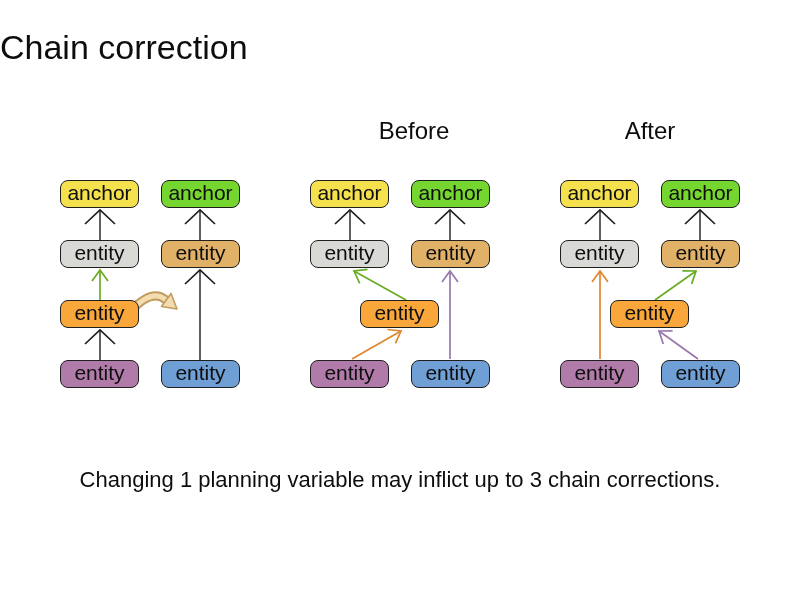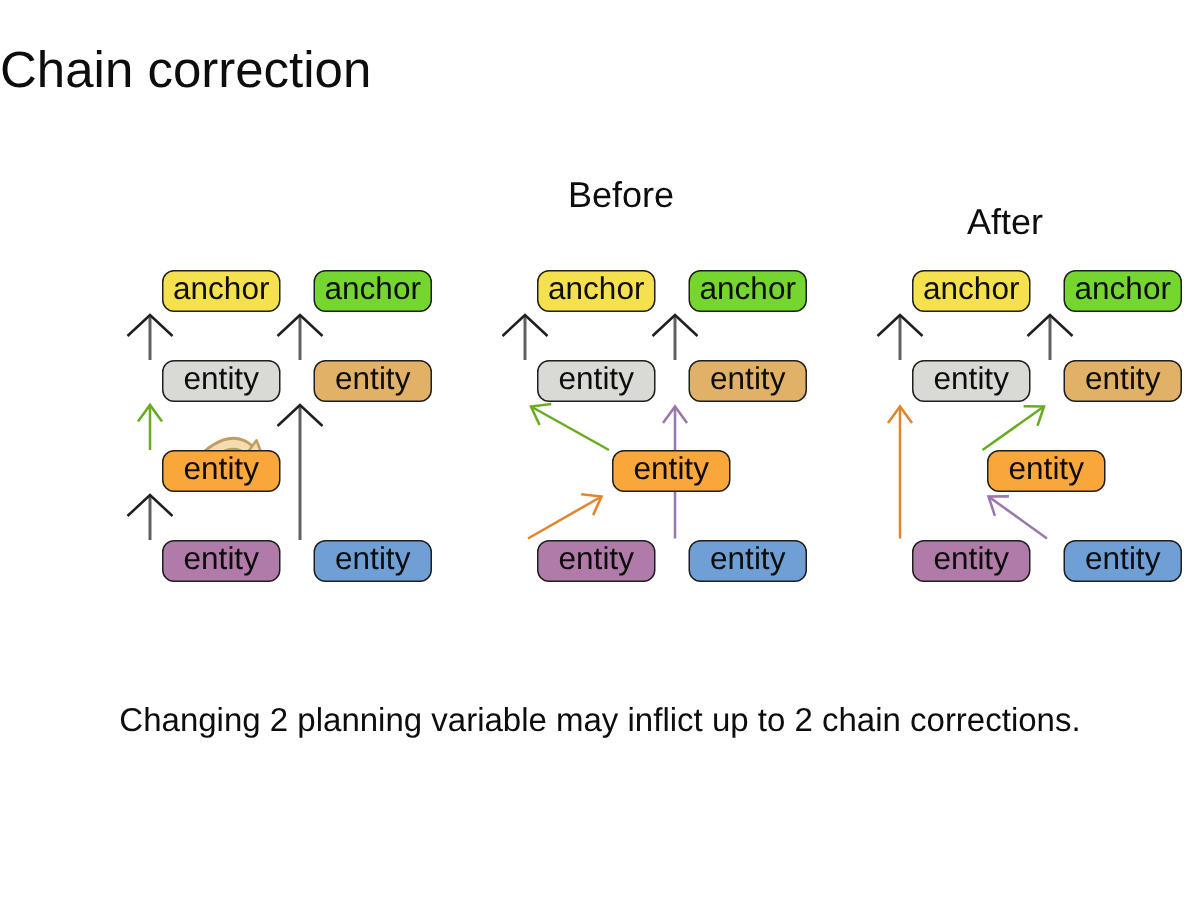--- a/index.html
+++ b/index.html
@@ -16,21 +16,21 @@
     font-size:24px;color:#0d0d0d;
   }
   .caption{
     position:absolute;top:467px;left:0;width:800px;text-align:center;
     font-size:22px;color:#0d0d0d;
   }
   .arrows{position:absolute;left:0;top:0;}
   .node{
     position:absolute;width:79px;height:28px;box-sizing:border-box;
     border:1.6px solid #1f1f1f;border-radius:8px;
-    font-size:21px;line-height:24px;text-align:center;color:#0d0d0d;margin-left:48px;
+    font-size:21px;line-height:24px;text-align:center;color:#0d0d0d;
   }
   .c-yellow{background:#F5E04D;}
   .c-green{background:#74D62F;}
   .c-gray{background:#D9D9D5;}
   .c-tan{background:#E2B168;}
   .c-orange{background:#F9A63A;}
   .c-purple{background:#B07BA8;}
   .c-blue{background:#6F9FD4;}
   .ln{stroke:#606060;stroke-width:2;}
   .lg{stroke:#69AC23;stroke-width:1.7;}
@@ -41,21 +41,21 @@
   .mvHead{fill:#F2DCB0;stroke:#C39B5F;stroke-width:1.6;stroke-linejoin:round;}
 </style>
 </head>
 <body>
 
 <div class="stage">
 
   <div class="title">Chain correction</div>
 
   <div class="group-heading" style="left:324px;">Before</div>
-  <div class="group-heading" style="left:580px;margin-top:18px;">After</div>
+  <div class="group-heading" style="left:560px;">After</div>
 
   <svg class="arrows" width="800" height="600" viewBox="0 0 800 600">
     <defs>
       <marker id="vk" viewBox="-18 -18 36 36" markerWidth="36" markerHeight="36" refX="0" refY="0" orient="auto" markerUnits="userSpaceOnUse">
         <path d="M-14,-15 L0,0 L-14,15" fill="none" stroke="#1f1f1f" stroke-width="1.7"></path>
       </marker>
       <marker id="vg" viewBox="-16 -16 32 32" markerWidth="32" markerHeight="32" refX="0" refY="0" orient="auto" markerUnits="userSpaceOnUse">
         <path d="M-11,-8 L0,0 L-11,8" fill="none" stroke="#69AC23" stroke-width="1.7"></path>
       </marker>
       <marker id="vo" viewBox="-16 -16 32 32" markerWidth="32" markerHeight="32" refX="0" refY="0" orient="auto" markerUnits="userSpaceOnUse">
@@ -113,15 +113,15 @@
   <div class="node c-blue" style="left:411px;top:360px;">entity</div>
 
   <div class="node c-yellow" style="left:560px;top:180px;">anchor</div>
   <div class="node c-green" style="left:661px;top:180px;">anchor</div>
   <div class="node c-gray" style="left:560px;top:240px;">entity</div>
   <div class="node c-tan" style="left:661px;top:240px;">entity</div>
   <div class="node c-orange" style="left:610px;top:300px;">entity</div>
   <div class="node c-purple" style="left:560px;top:360px;">entity</div>
   <div class="node c-blue" style="left:661px;top:360px;">entity</div>
 
-  <div class="caption">Changing 2 planning variable may inflict up to 2 chain corrections.</div>
+  <div class="caption">Changing 1 planning variable may inflict up to 3 chain corrections.</div>
 
 </div>
 
 </body></html>

